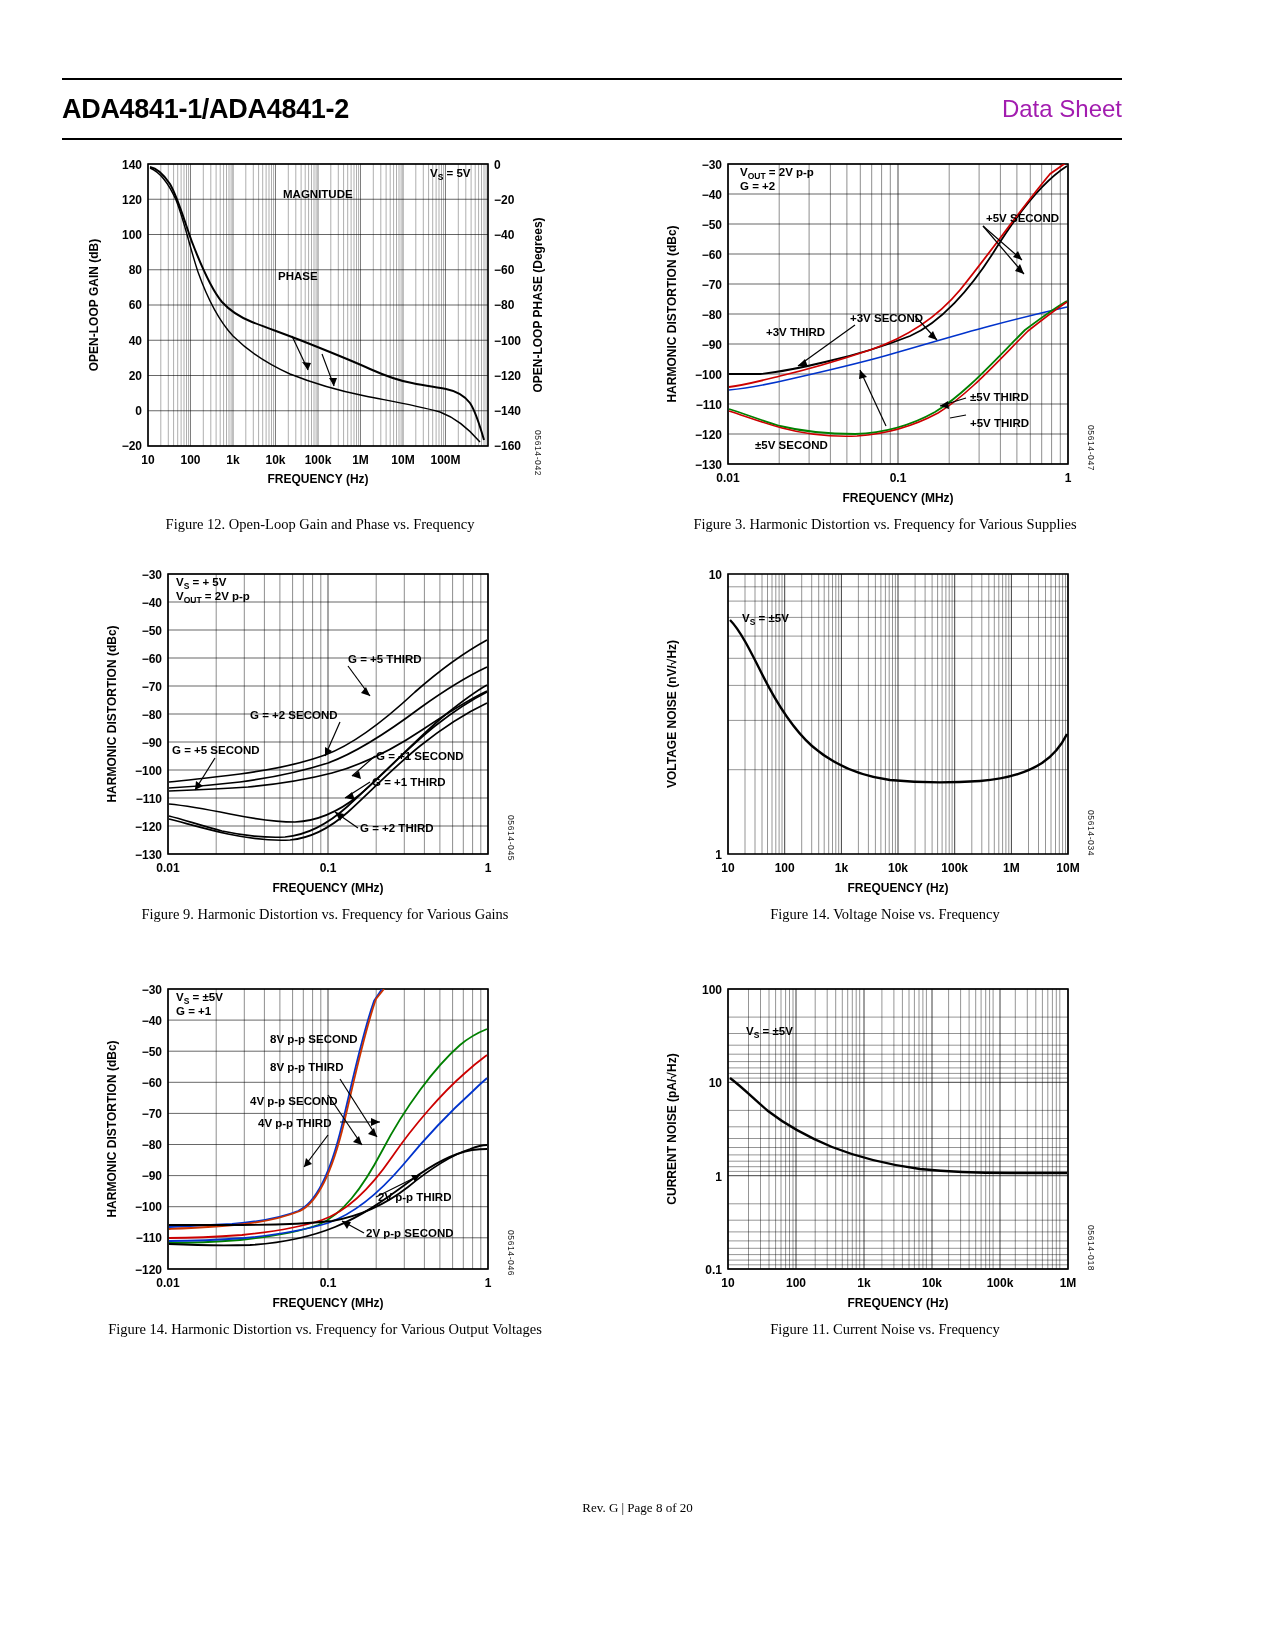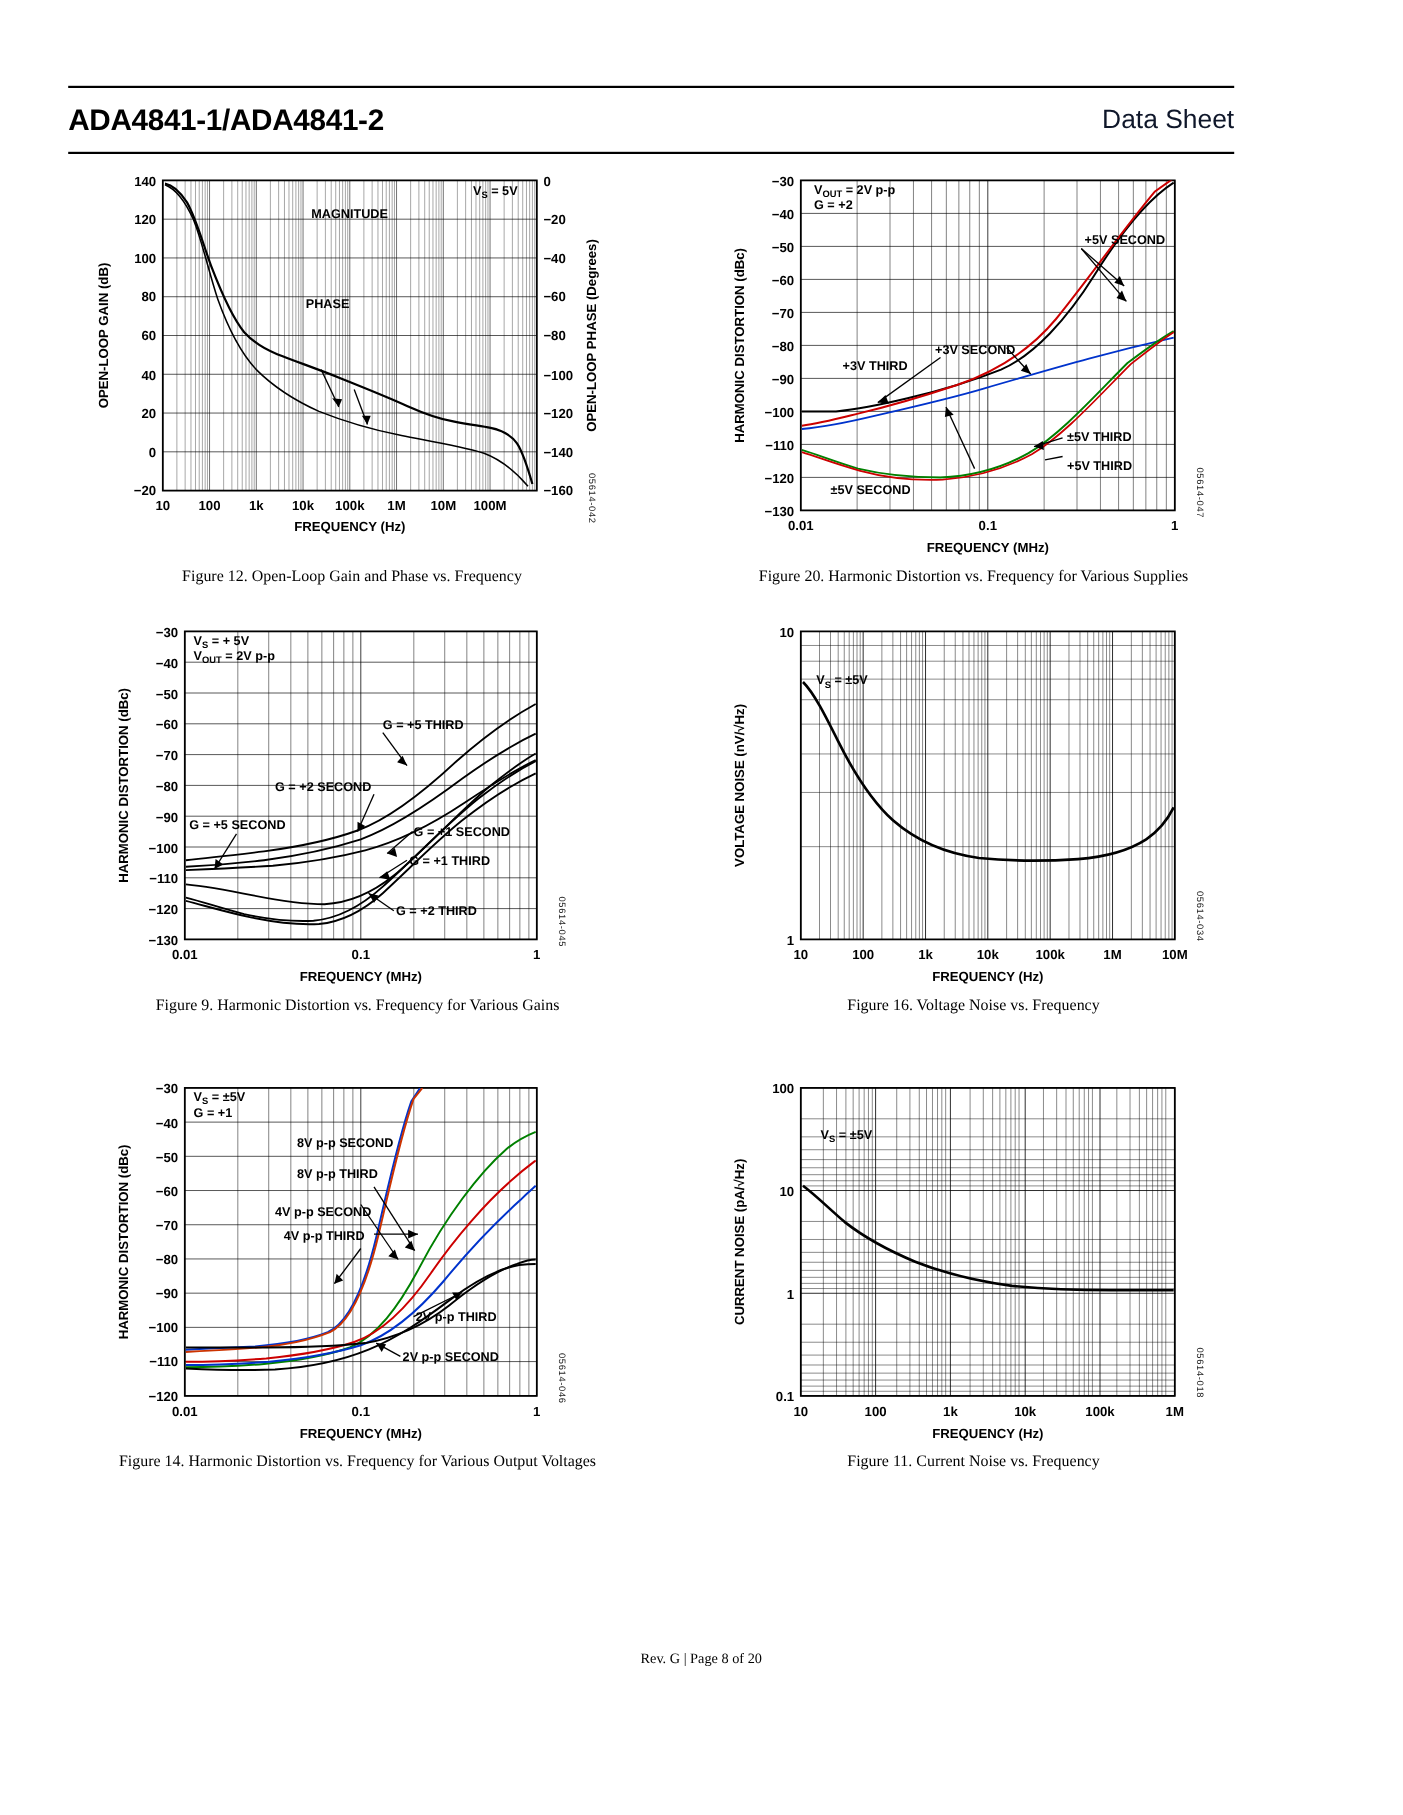--- a/index.html
+++ b/index.html
@@ -16,21 +16,21 @@
   .header{
     position:absolute;left:62px;top:78px;width:1060px;height:58px;
     border-top:2px solid #000;border-bottom:2px solid #000;
     display:flex;align-items:center;justify-content:space-between;
   }
   .header-title{
     font-size:27px;font-weight:bold;letter-spacing:-0.3px;
     font-family:"Liberation Sans", sans-serif;
   }
   .header-right{
-    font-size:24px;color:#0f172a;font-weight:normal;
+    font-size:24px;color:#a21caf;font-weight:normal;
   }
 
   
   .footer{
     position:absolute;left:0;top:1500px;width:1275px;text-align:center;
     font-size:13px;font-family:"Liberation Serif", serif;
   }
 
   
   .fig{position:absolute;}
@@ -327,21 +327,21 @@
         <g class="tick">
           <text x="78" y="332" text-anchor="middle">0.01</text>
           <text x="248" y="332" text-anchor="middle">0.1</text>
           <text x="418" y="332" text-anchor="middle">1</text>
         </g>
         <text x="248" y="352" class="axis-title" text-anchor="middle">FREQUENCY (MHz)</text>
         <text x="26" y="164" class="axis-title" text-anchor="middle" transform="rotate(-90 26 164)">HARMONIC DISTORTION (dBc)</text>
       </svg>
       <div class="idcode" style="left:436px;top:275px;">05614-047</div>
     </div>
-    <div class="fig-caption">Figure 20. Harmonic Distortion vs. Frequency for Various Supplies</div>
+    <div class="fig-caption">Figure 3. Harmonic Distortion vs. Frequency for Various Supplies</div>
   </div>
 
   <div class="fig" style="left:90px;top:560px;width:470px;">
     <div class="plotwrap">
       <svg width="470" height="340" viewBox="0 0 470 340">
         <defs>
             <clipPath id="clip13">
               <rect x="78" y="14" width="320" height="280"></rect>
             </clipPath>
           </defs>
@@ -537,21 +537,21 @@
           <text x="248" y="312">10k</text>
           <text x="304.7" y="312">100k</text>
           <text x="361.4" y="312">1M</text>
           <text x="418" y="312">10M</text>
         </g>
         <text x="248" y="332" class="axis-title" text-anchor="middle">FREQUENCY (Hz)</text>
         <text x="26" y="154" class="axis-title" text-anchor="middle" transform="rotate(-90 26 154)">VOLTAGE NOISE (nV/√Hz)</text>
       </svg>
       <div class="idcode" style="left:436px;top:250px;">05614-034</div>
     </div>
-    <div class="fig-caption">Figure 16. Voltage Noise vs. Frequency</div>
+    <div class="fig-caption">Figure 14. Voltage Noise vs. Frequency</div>
   </div>
 
   <div class="fig" style="left:90px;top:975px;width:470px;">
     <div class="plotwrap">
       <svg width="470" height="340" viewBox="0 0 470 340">
         <defs>
             <clipPath id="clip14">
               <rect x="78" y="14" width="320" height="280"></rect>
             </clipPath>
           </defs>

